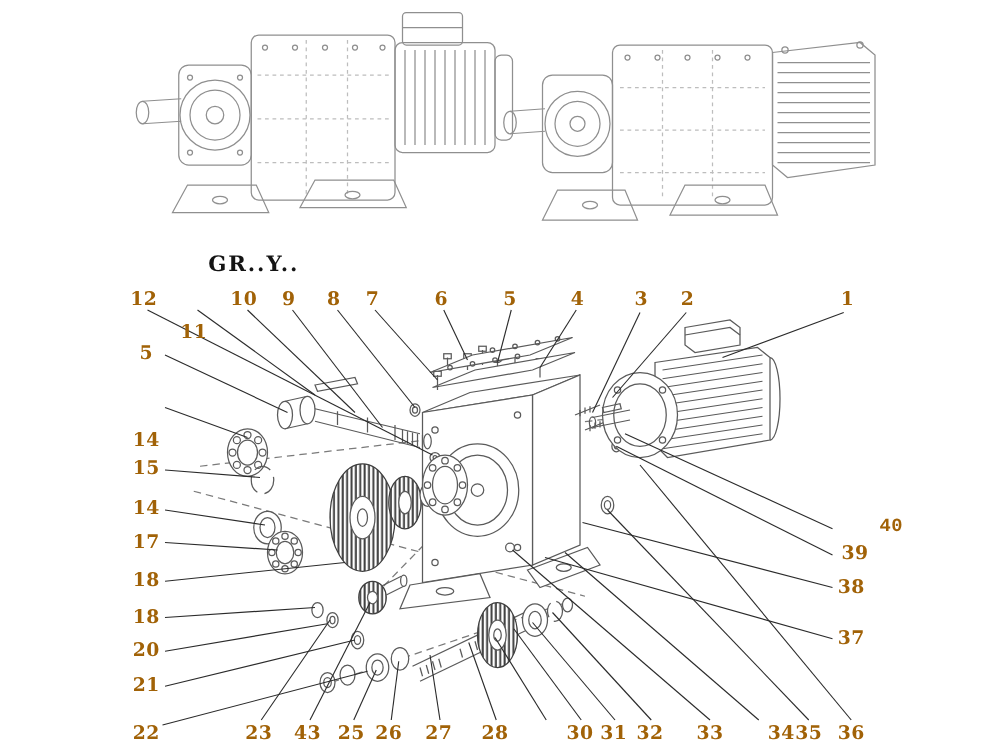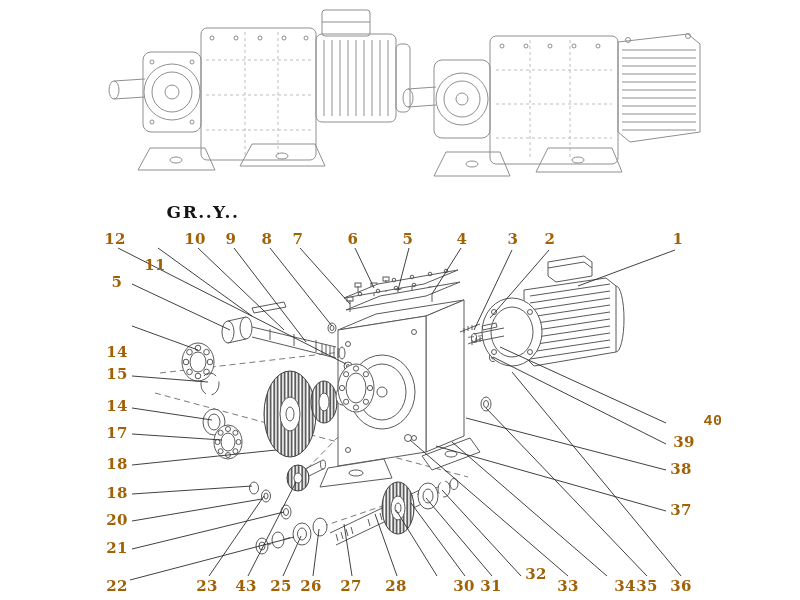--- a/index.html
+++ b/index.html
@@ -410,21 +410,21 @@
 
 <span class="callout" style="left:207px; top:586px;">23</span>
 <span class="callout" style="left:246px; top:586px;">43</span>
 <span class="callout" style="left:281px; top:586px;">25</span>
 <span class="callout" style="left:311px; top:586px;">26</span>
 <span class="callout" style="left:351px; top:586px;">27</span>
 <span class="callout" style="left:396px; top:586px;">28</span>
 <span class="callout" style="left:436px; top:586px;margin-top:48px;">29</span>
 <span class="callout" style="left:464px; top:586px;">30</span>
 <span class="callout" style="left:491px; top:586px;">31</span>
-<span class="callout" style="left:520px; top:574px;margin-left:16px;">32</span>
+<span class="callout" style="left:520px; top:586px;">32</span>
 <span class="callout" style="left:568px; top:586px;">33</span>
 <span class="callout" style="left:607px; top:586px;margin-left:18px;">34</span>
 <span class="callout" style="left:647px; top:586px;">35</span>
 <span class="callout" style="left:681px; top:586px;">36</span>
 
 <span class="callout" style="left:713px; top:421px;font-family:Liberation Mono, monospace;">40</span>
 <span class="callout" style="left:684px; top:442px;">39</span>
 <span class="callout" style="left:681px; top:469px;">38</span>
 <span class="callout" style="left:681px; top:510px;">37</span>
 

